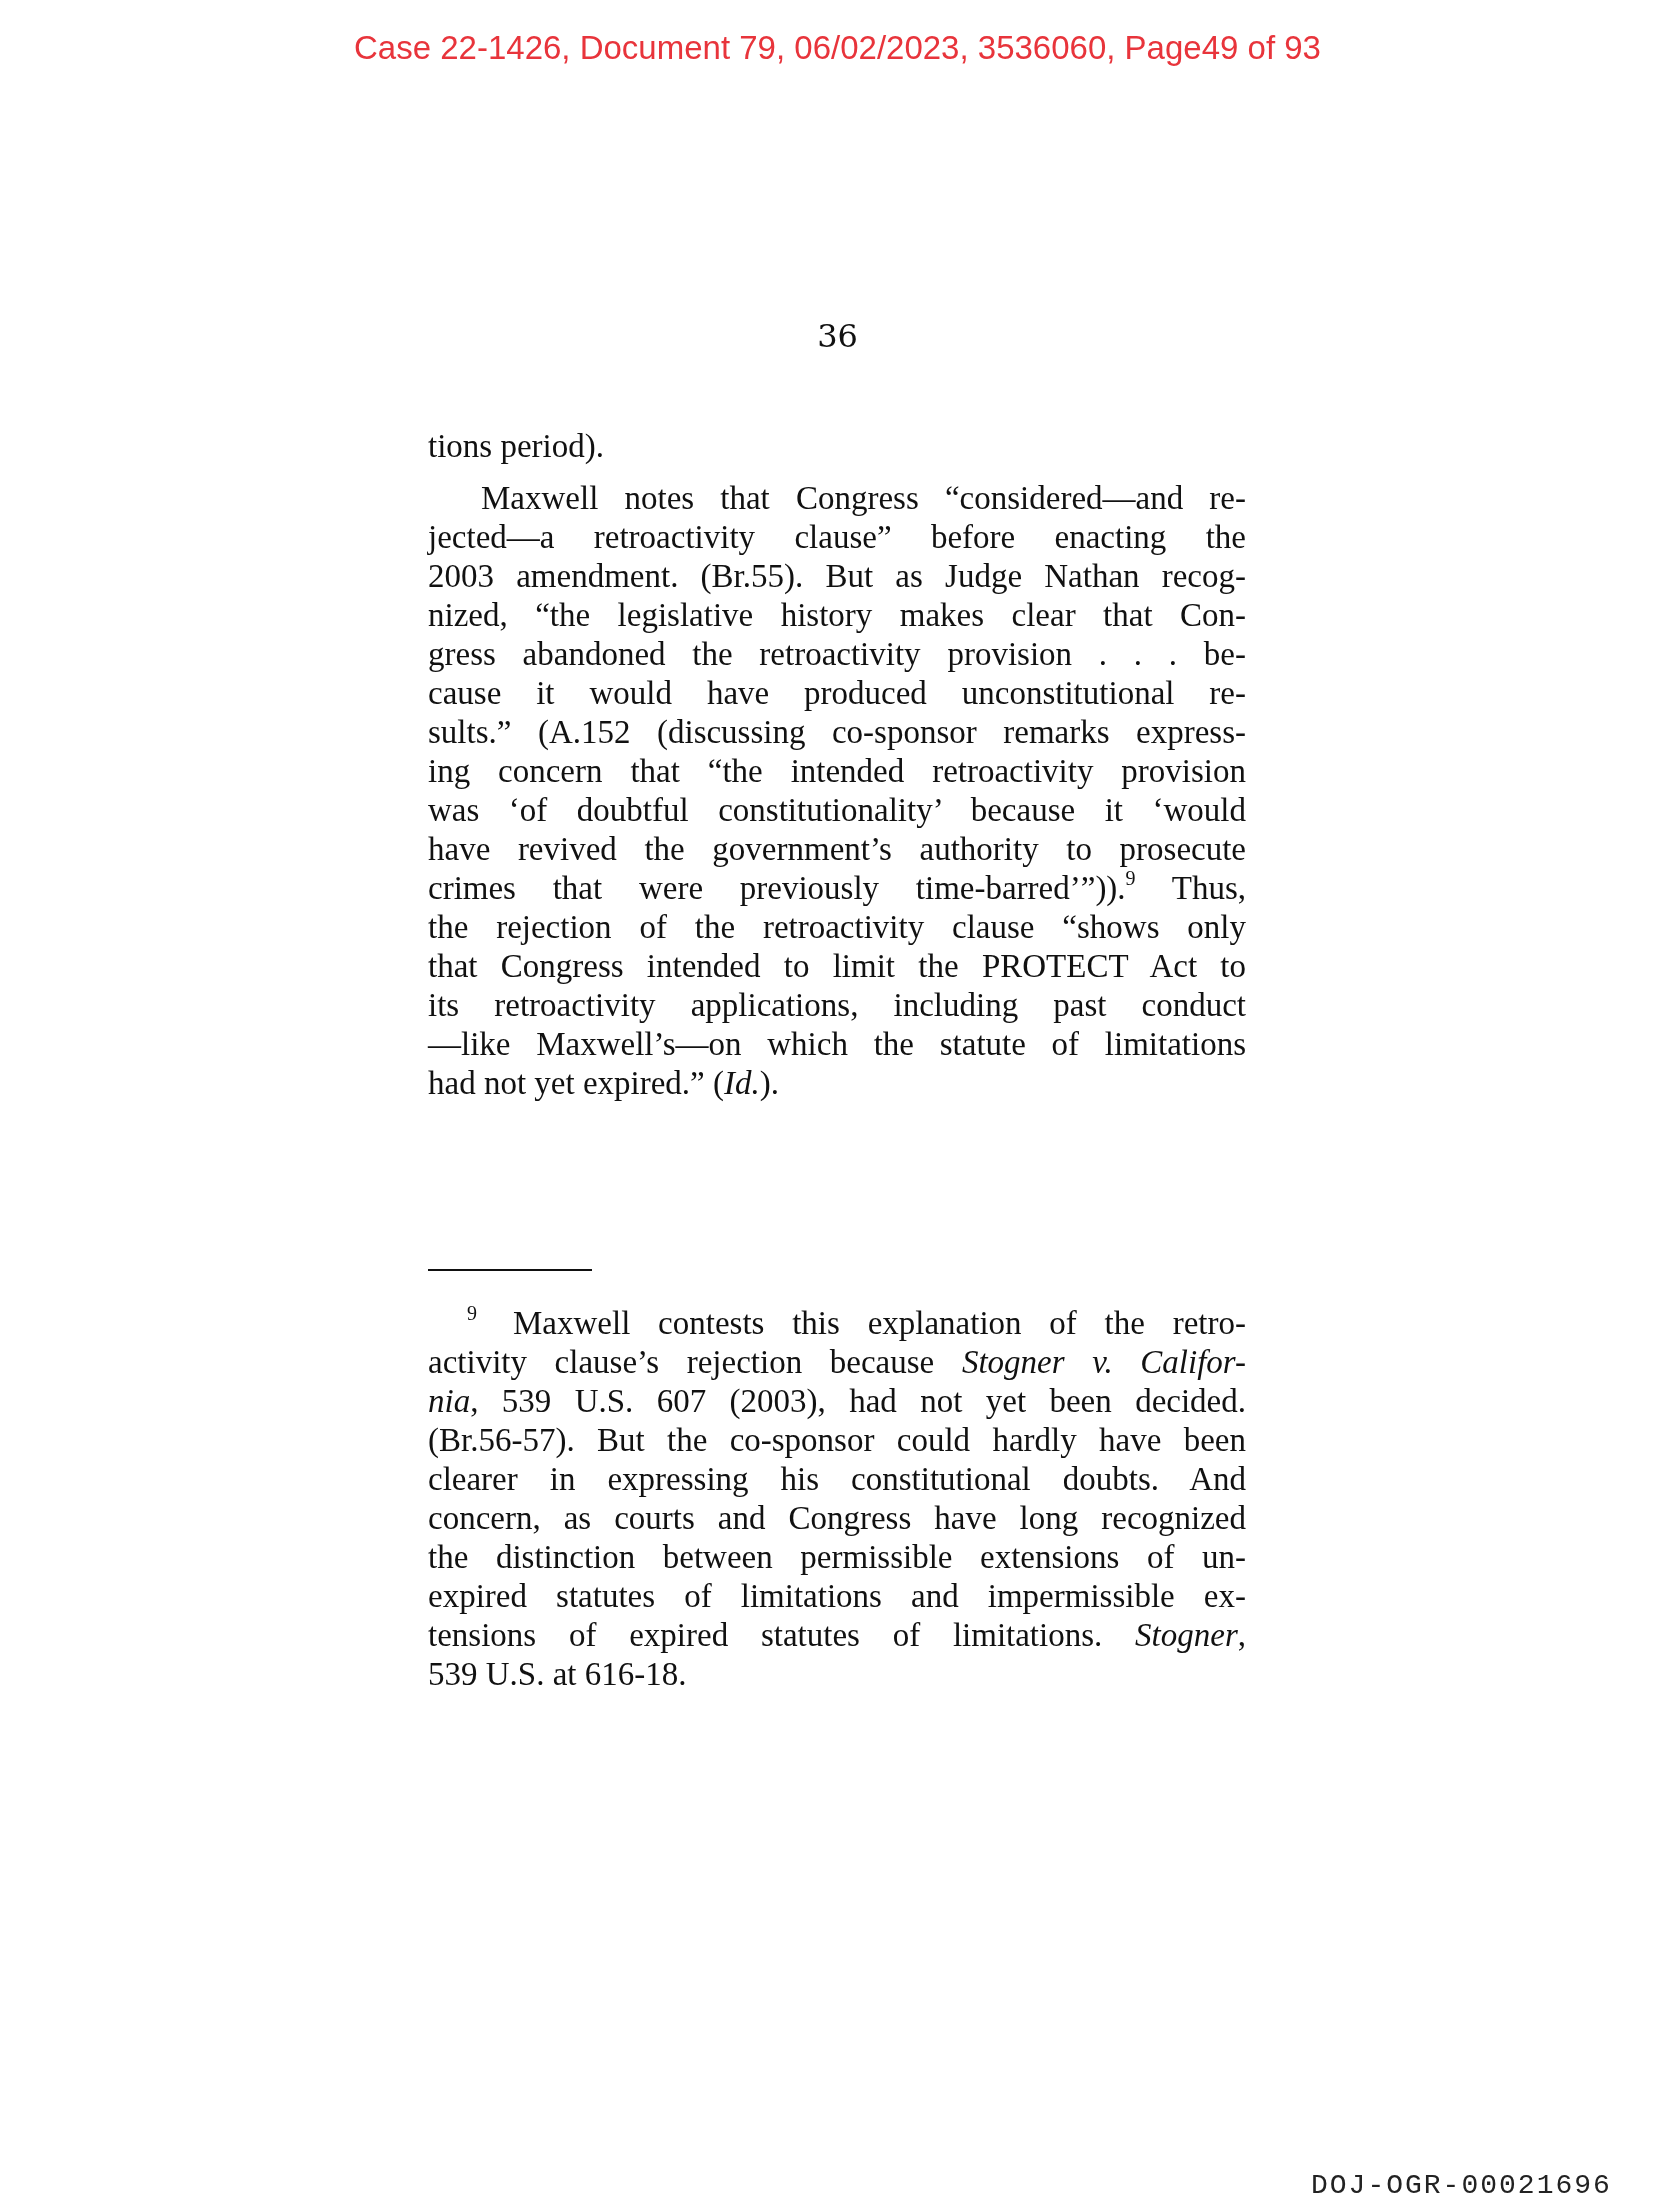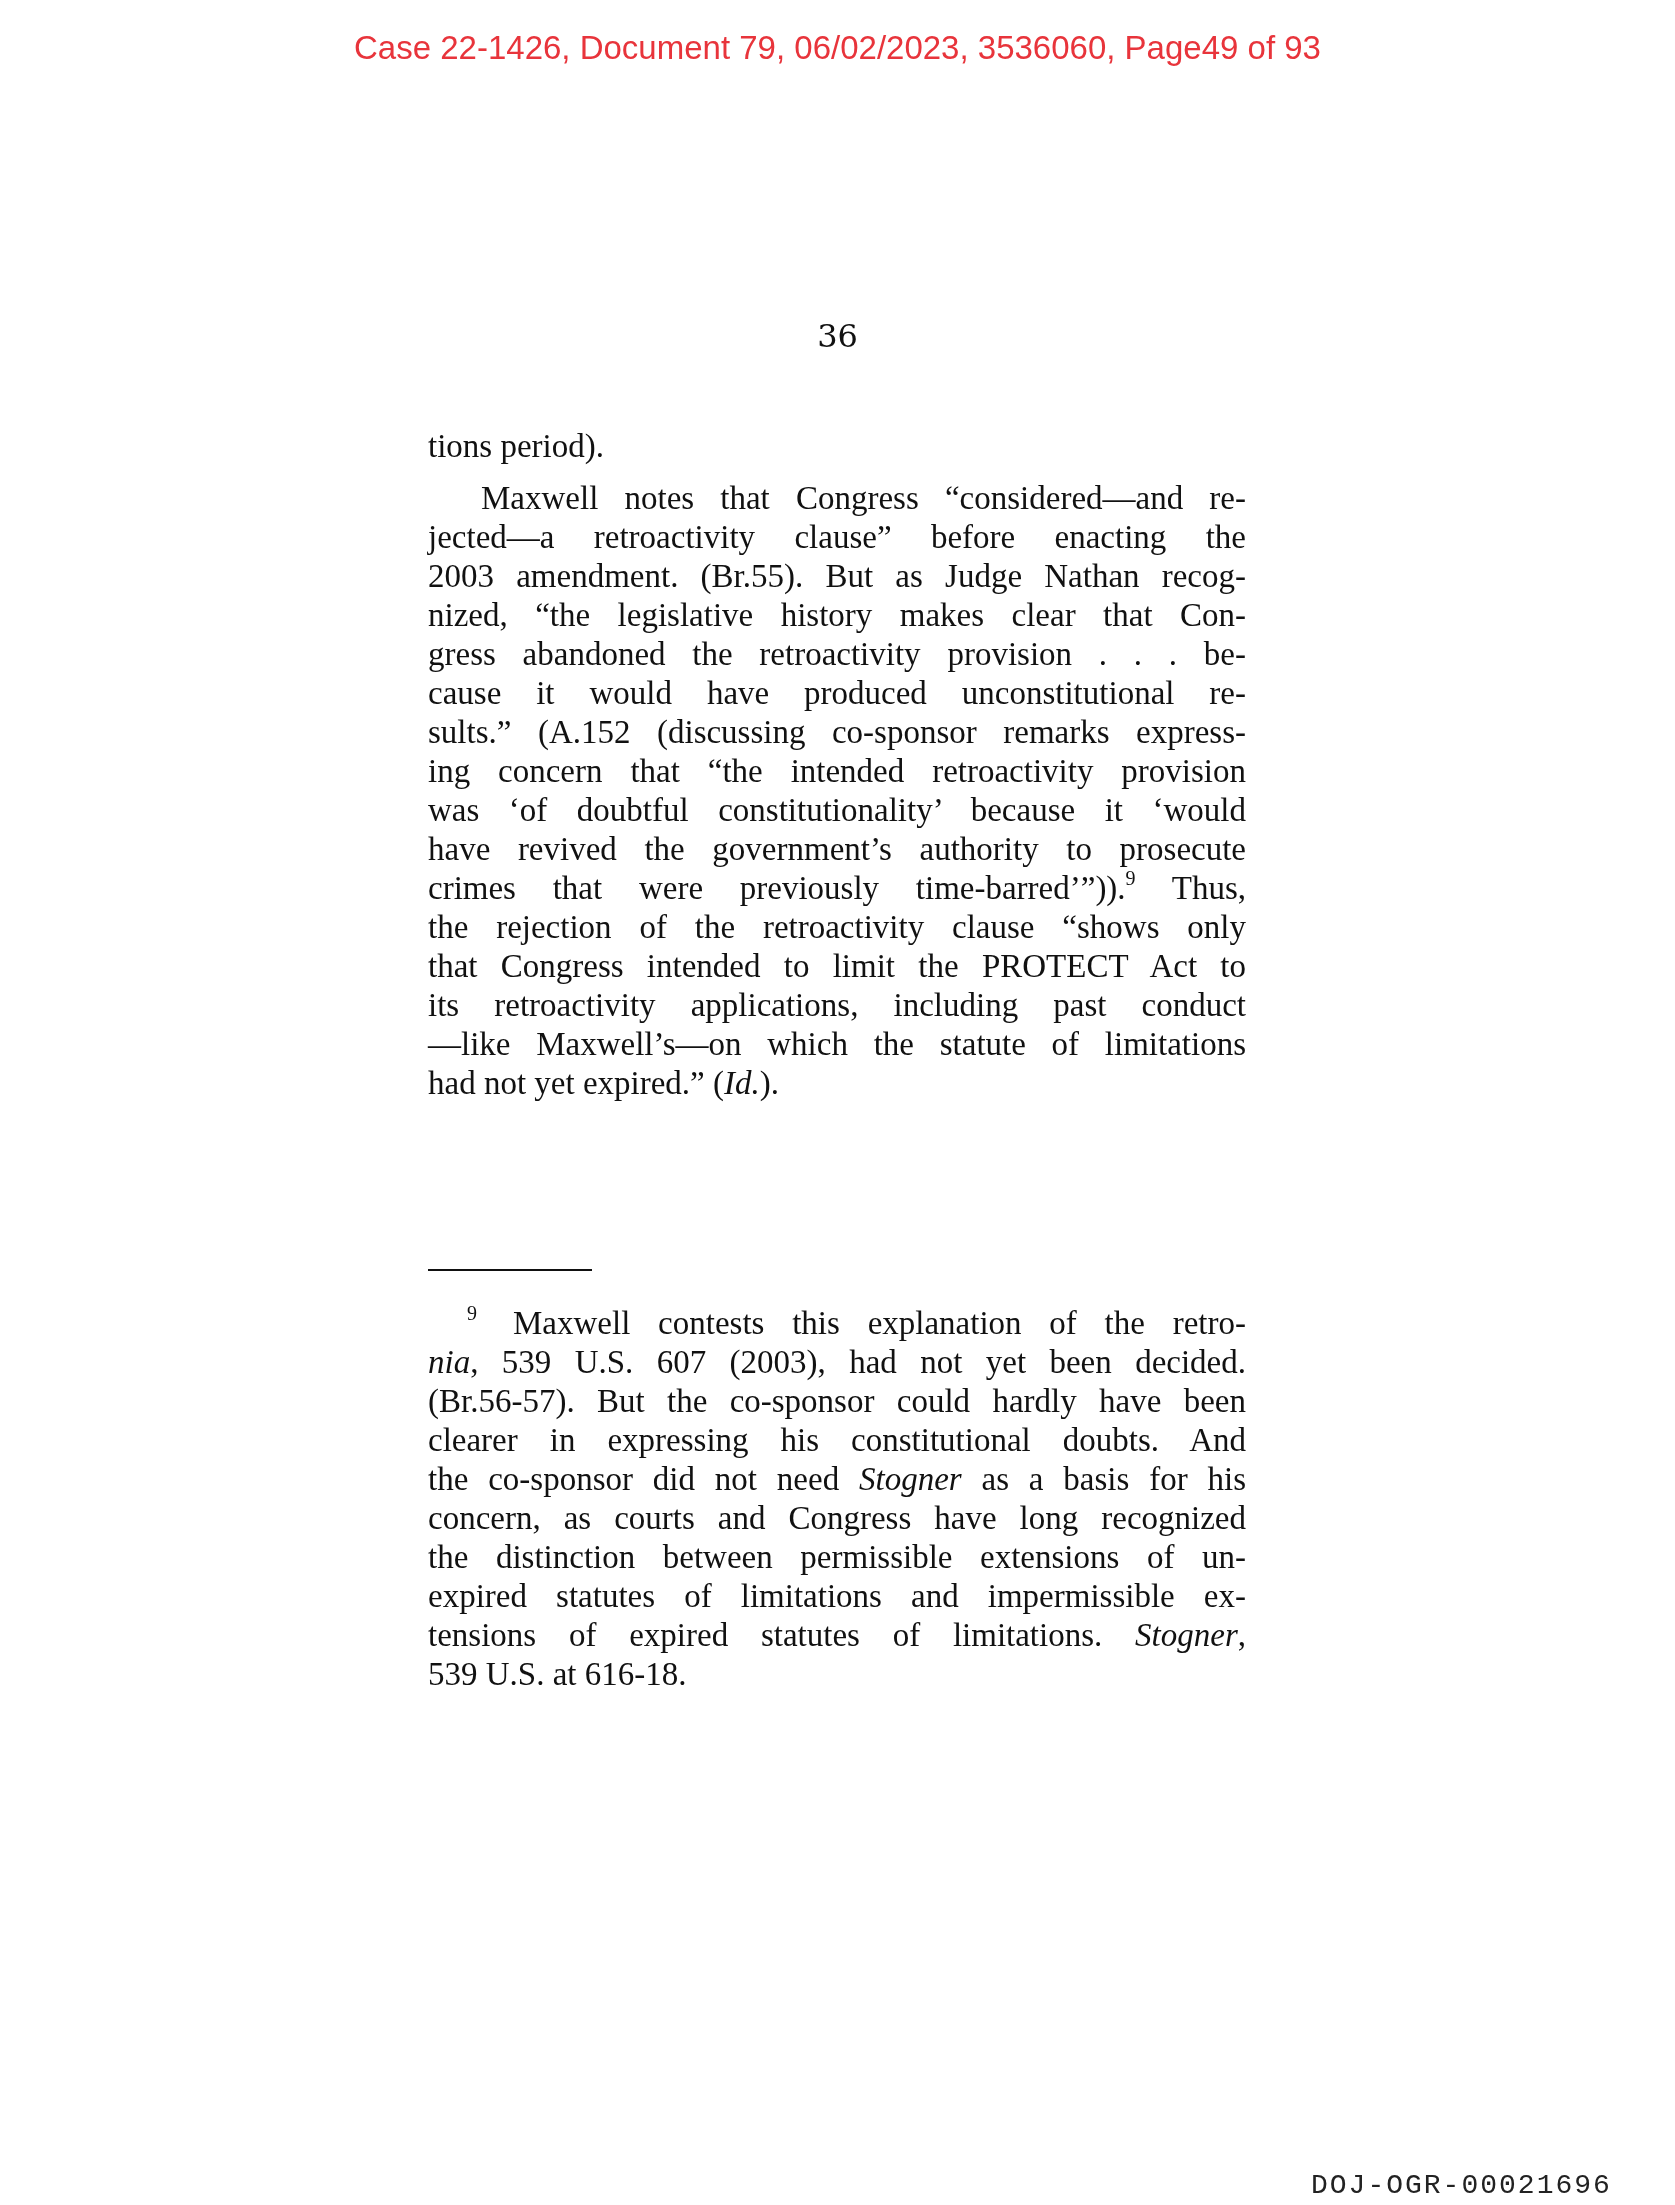--- a/index.html
+++ b/index.html
@@ -128,24 +128,24 @@
     <span class="line">its retroactivity applications, including past conduct</span>
     <span class="line">—like Maxwell’s—on which the statute of limitations</span>
     <span class="line last"><span>had not yet expired.” (</span><em>Id.</em><span>).</span></span>
   </div>
 </div>
 
 <div class="rule"></div>
 
 <div class="body-text footnote">
   <span class="line indent" style="padding-left:39px"><span class="fn-num">9</span><span>Maxwell contests this explanation of the retro-</span></span>
+  <span class="line"><span>activity clause’s rejection because </span><em>Stogner v. Califor-</em></span>
   <span class="line"><em>nia</em><span>, 539 U.S. 607 (2003), had not yet been decided.</span></span>
   <span class="line">(Br.56-57). But the co-sponsor could hardly have been</span>
   <span class="line">clearer in expressing his constitutional doubts. And</span>
-  <span class="line"><span>the co-sponsor did not need </span><em>Stogner</em><span> as a basis for his</span></span>
   <span class="line">concern, as courts and Congress have long recognized</span>
   <span class="line">the distinction between permissible extensions of un-</span>
   <span class="line">expired statutes of limitations and impermissible ex-</span>
   <span class="line"><span>tensions of expired statutes of limitations. </span><em>Stogner</em><span>,</span></span>
   <span class="line last">539 U.S. at 616-18.</span>
 </div>
 
 <div class="bates">DOJ-OGR-00021696</div>
 
 

